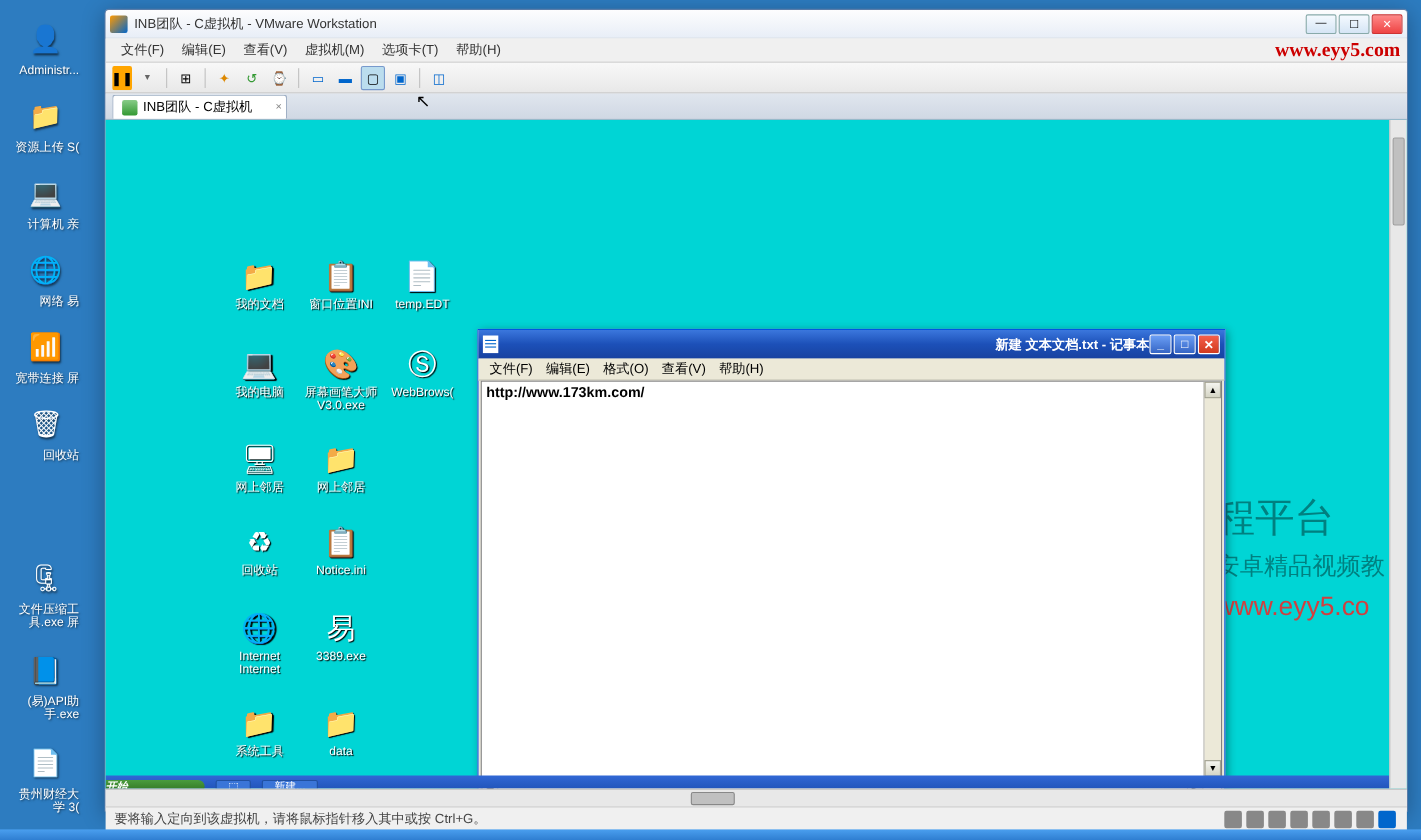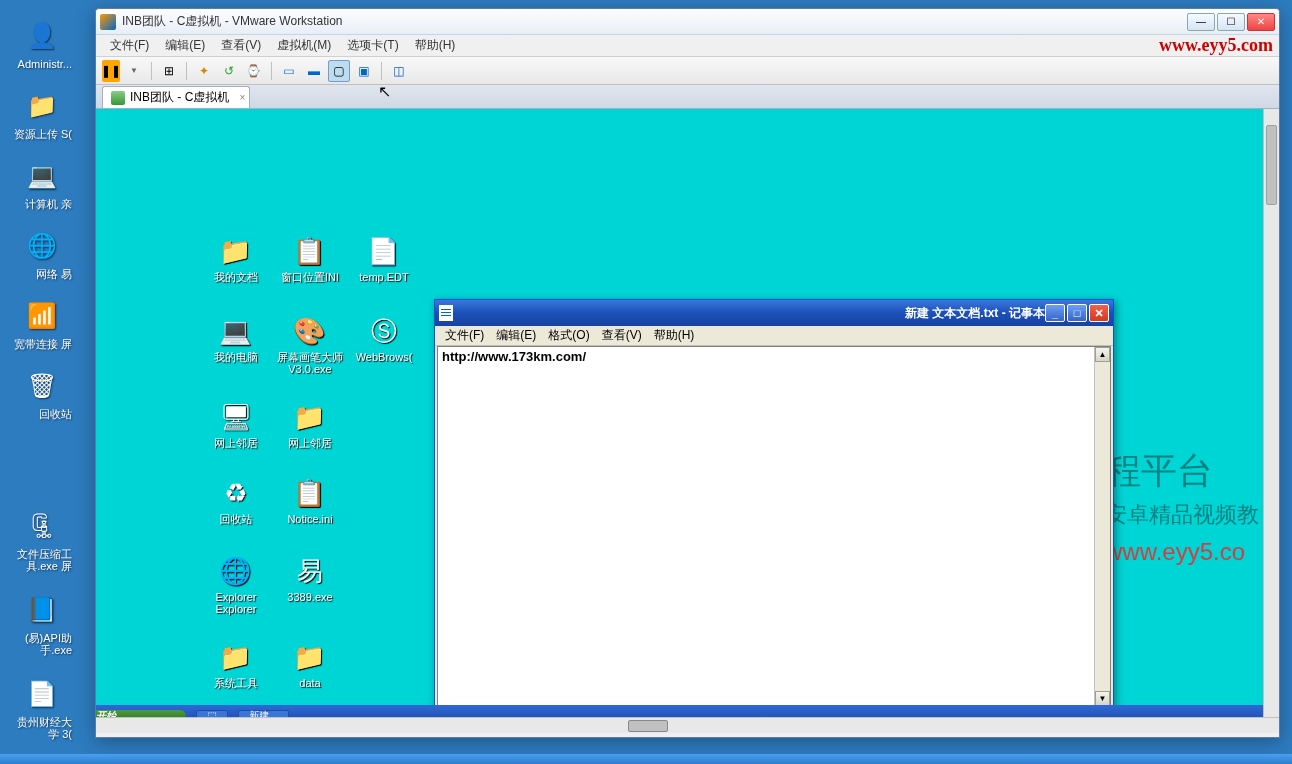--- a/index.html
+++ b/index.html
@@ -24,21 +24,21 @@
 .vmware-menubar .menu-item { padding: 2px 8px; font-size: 12px; color: #333; cursor: pointer; }
 .watermark-top { position: absolute; right: 6px; top: 0; color: #c00; font-size: 18px; font-weight: bold; font-family: Georgia, serif; }
 
 .vmware-toolbar { height: 28px; background: linear-gradient(#f8f8f8,#e8e8e8); border-bottom: 1px solid #c0c0c0; display: flex; align-items: center; padding: 0 6px; gap: 3px; }
 .tb-btn { width: 22px; height: 22px; border: 1px solid transparent; border-radius: 2px; display: flex; align-items: center; justify-content: center; cursor: pointer; font-size: 12px; }
 .tb-sep { width: 1px; height: 18px; background: #c0c0c0; margin: 0 3px; }
 .tb-pause { background: #ffa500; width: 18px; }
 .tb-dd { font-size: 8px; color: #666; }
 
 .vmware-tabbar { height: 24px; background: linear-gradient(#e0e6ee,#d0d8e4); display: flex; align-items: flex-end; padding: 0 6px; border-bottom: 1px solid #a0b0c5; }
-.vm-tab { height: 22px; background: #fff; border: 1px solid #a0b0c5; border-bottom: none; border-radius: 3px 3px 0 0; padding: 0 20px 0 8px; display: flex; align-items: center; font-size: 12px; position: relative; text-align: center; }
+.vm-tab { height: 22px; background: #fff; border: 1px solid #a0b0c5; border-bottom: none; border-radius: 3px 3px 0 0; padding: 0 31px 0 8px; display: flex; align-items: center; font-size: 12px; position: relative; text-align: center; }
 .vm-tab .tab-icon { width: 14px; height: 14px; background: linear-gradient(#8c8,#393); margin-right: 5px; border-radius: 2px; }
 .vm-tab .tab-x { position: absolute; right: 4px; font-size: 10px; color: #888; cursor: pointer; }
 
 
 .vm-content { position: relative; height: 608px; background: #00d5d5; overflow: hidden; }
 .scrollbar-v { position: absolute; right: 0; top: 0; width: 16px; height: 100%; background: #e8e8e8; border-left: 1px solid #c0c0c0; }
 .scrollbar-v .thumb { background: #c0c0c0; border: 1px solid #a0a0a0; margin: 16px 2px; height: 80px; border-radius: 2px; }
 
 
 .xp-icon { position: absolute; width: 72px; text-align: center; color: #fff; font-size: 11px; text-shadow: 1px 1px 1px #000; }
@@ -219,21 +219,21 @@
           <div class="xp-icon" style="left: 104px; top: 366px;">
             <div class="ico">♻</div>
             <div class="lbl">回收站</div>
           </div>
           <div class="xp-icon" style="left: 178px; top: 366px;">
             <div class="ico">📋</div>
             <div class="lbl">Notice.ini</div>
           </div>
           <div class="xp-icon" style="left: 104px; top: 444px;">
             <div class="ico">🌐</div>
-            <div class="lbl">Explorer Explorer</div>
+            <div class="lbl">Internet Internet</div>
           </div>
           <div class="xp-icon" style="left: 178px; top: 444px;">
             <div class="ico">易</div>
             <div class="lbl">3389.exe</div>
           </div>
           <div class="xp-icon" style="left: 104px; top: 530px;">
             <div class="ico">📁</div>
             <div class="lbl">系统工具</div>
           </div>
           <div class="xp-icon" style="left: 178px; top: 530px;">
@@ -293,17 +293,29 @@
 
       <div class="scrollbar-v">
         <div class="thumb"></div>
       </div>
     </div>
 
     <div class="vmware-hscroll">
       <div class="thumb"></div>
     </div>
 
+    <div class="vmware-statusbar">
+      <span>要将输入定向到该虚拟机，请将鼠标指针移入其中或按 Ctrl+G。</span>
+      <div class="flex"></div>
+      <div class="dev-icon"></div>
+      <div class="dev-icon"></div>
+      <div class="dev-icon"></div>
+      <div class="dev-icon"></div>
+      <div class="dev-icon"></div>
+      <div class="dev-icon"></div>
+      <div class="dev-icon"></div>
+      <div class="dev-icon" style="background:#06c"></div>
+    </div>
   </div>
 
   <div class="cursor">↖</div>
   <div class="host-taskbar"></div>
 </div>
 
 </body></html>

